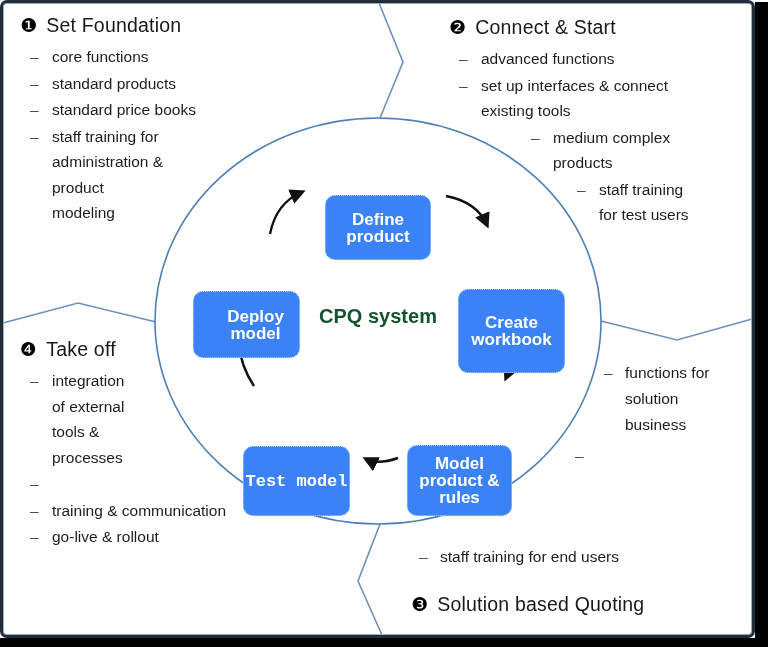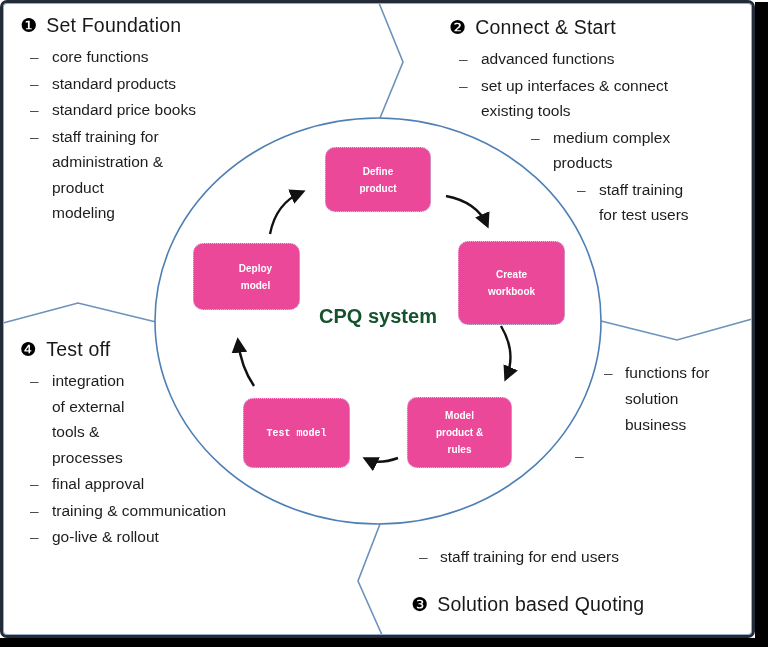--- a/index.html
+++ b/index.html
@@ -41,23 +41,23 @@
   .q3item { position:absolute; z-index:2; display:flex; font-size:15.5px; line-height:26px; color:#1d1d1d; }
   .q3item .dash { color:#4d4d4d; flex:0 0 21px; }
   .q3item .txt { white-space:pre-line; }
   #q3i1 { left:604px; top:360px; }
   #q3i2 { left:575px; top:443px; }
   #q3i3 { left:419px; top:544px; }
   #q3head { position:absolute; left:411px; top:593px; z-index:2; }
 
   
   .stepbox {
-    position:absolute; z-index:3; background:#ec4899; border:1px dotted #b5d3ec; border-radius:10px;
-    color:#ffffff; font-weight:bold; font-size:10px; line-height:17px; text-align:center;
-    display:flex; align-items:center; justify-content:center; white-space:pre-line;
+    position:absolute; z-index:3; background:#3b82f6; border:1px dotted #b5d3ec; border-radius:10px;
+    color:#ffffff; font-weight:bold; font-size:17px; line-height:17px; text-align:center;
+    display:flex; align-items:center; justify-content:center; white-space:pre-line;margin-top:48px;
   }
   #box-define { left:325px; top:147px; width:106px; height:65px; }
   #box-create { left:458px; top:241px; width:107px; height:84px; }
   #box-model  { left:407px; top:397px; width:105px; height:71px; }
   #box-test   { left:243px; top:398px; width:107px; height:70px;font-family:Liberation Mono, monospace; }
   #box-deploy { left:193px; top:243px; width:107px; height:67px;padding-left:18px; }
 
   #cpq-label {
     position:absolute; left:288px; top:305px; width:180px; z-index:3;
     text-align:center; font-size:20px; font-weight:bold; color:#14532d;
@@ -163,33 +163,32 @@
       <span class="txt">staff training for end users</span>
     </div>
     <div class="sec-head" id="q3head">
       <span class="badge">❸</span>
       <span>Solution based Quoting</span>
     </div>
 
     <div class="section" id="sec4">
       <div class="sec-head">
         <span class="badge">❹</span>
-        <span>Test off</span>
+        <span>Take off</span>
       </div>
       <div class="list">
         <div class="item lv1">
           <span class="dash">–</span>
           <span class="txt">integration
 of external
 tools &amp;
 processes</span>
         </div>
         <div class="item lv1">
           <span class="dash">–</span>
-          <span class="txt">final approval</span>
         </div>
         <div class="item lv1">
           <span class="dash">–</span>
           <span class="txt">training &amp; communication</span>
         </div>
         <div class="item lv1">
           <span class="dash">–</span>
           <span class="txt">go-live &amp; rollout</span>
         </div>
       </div>

